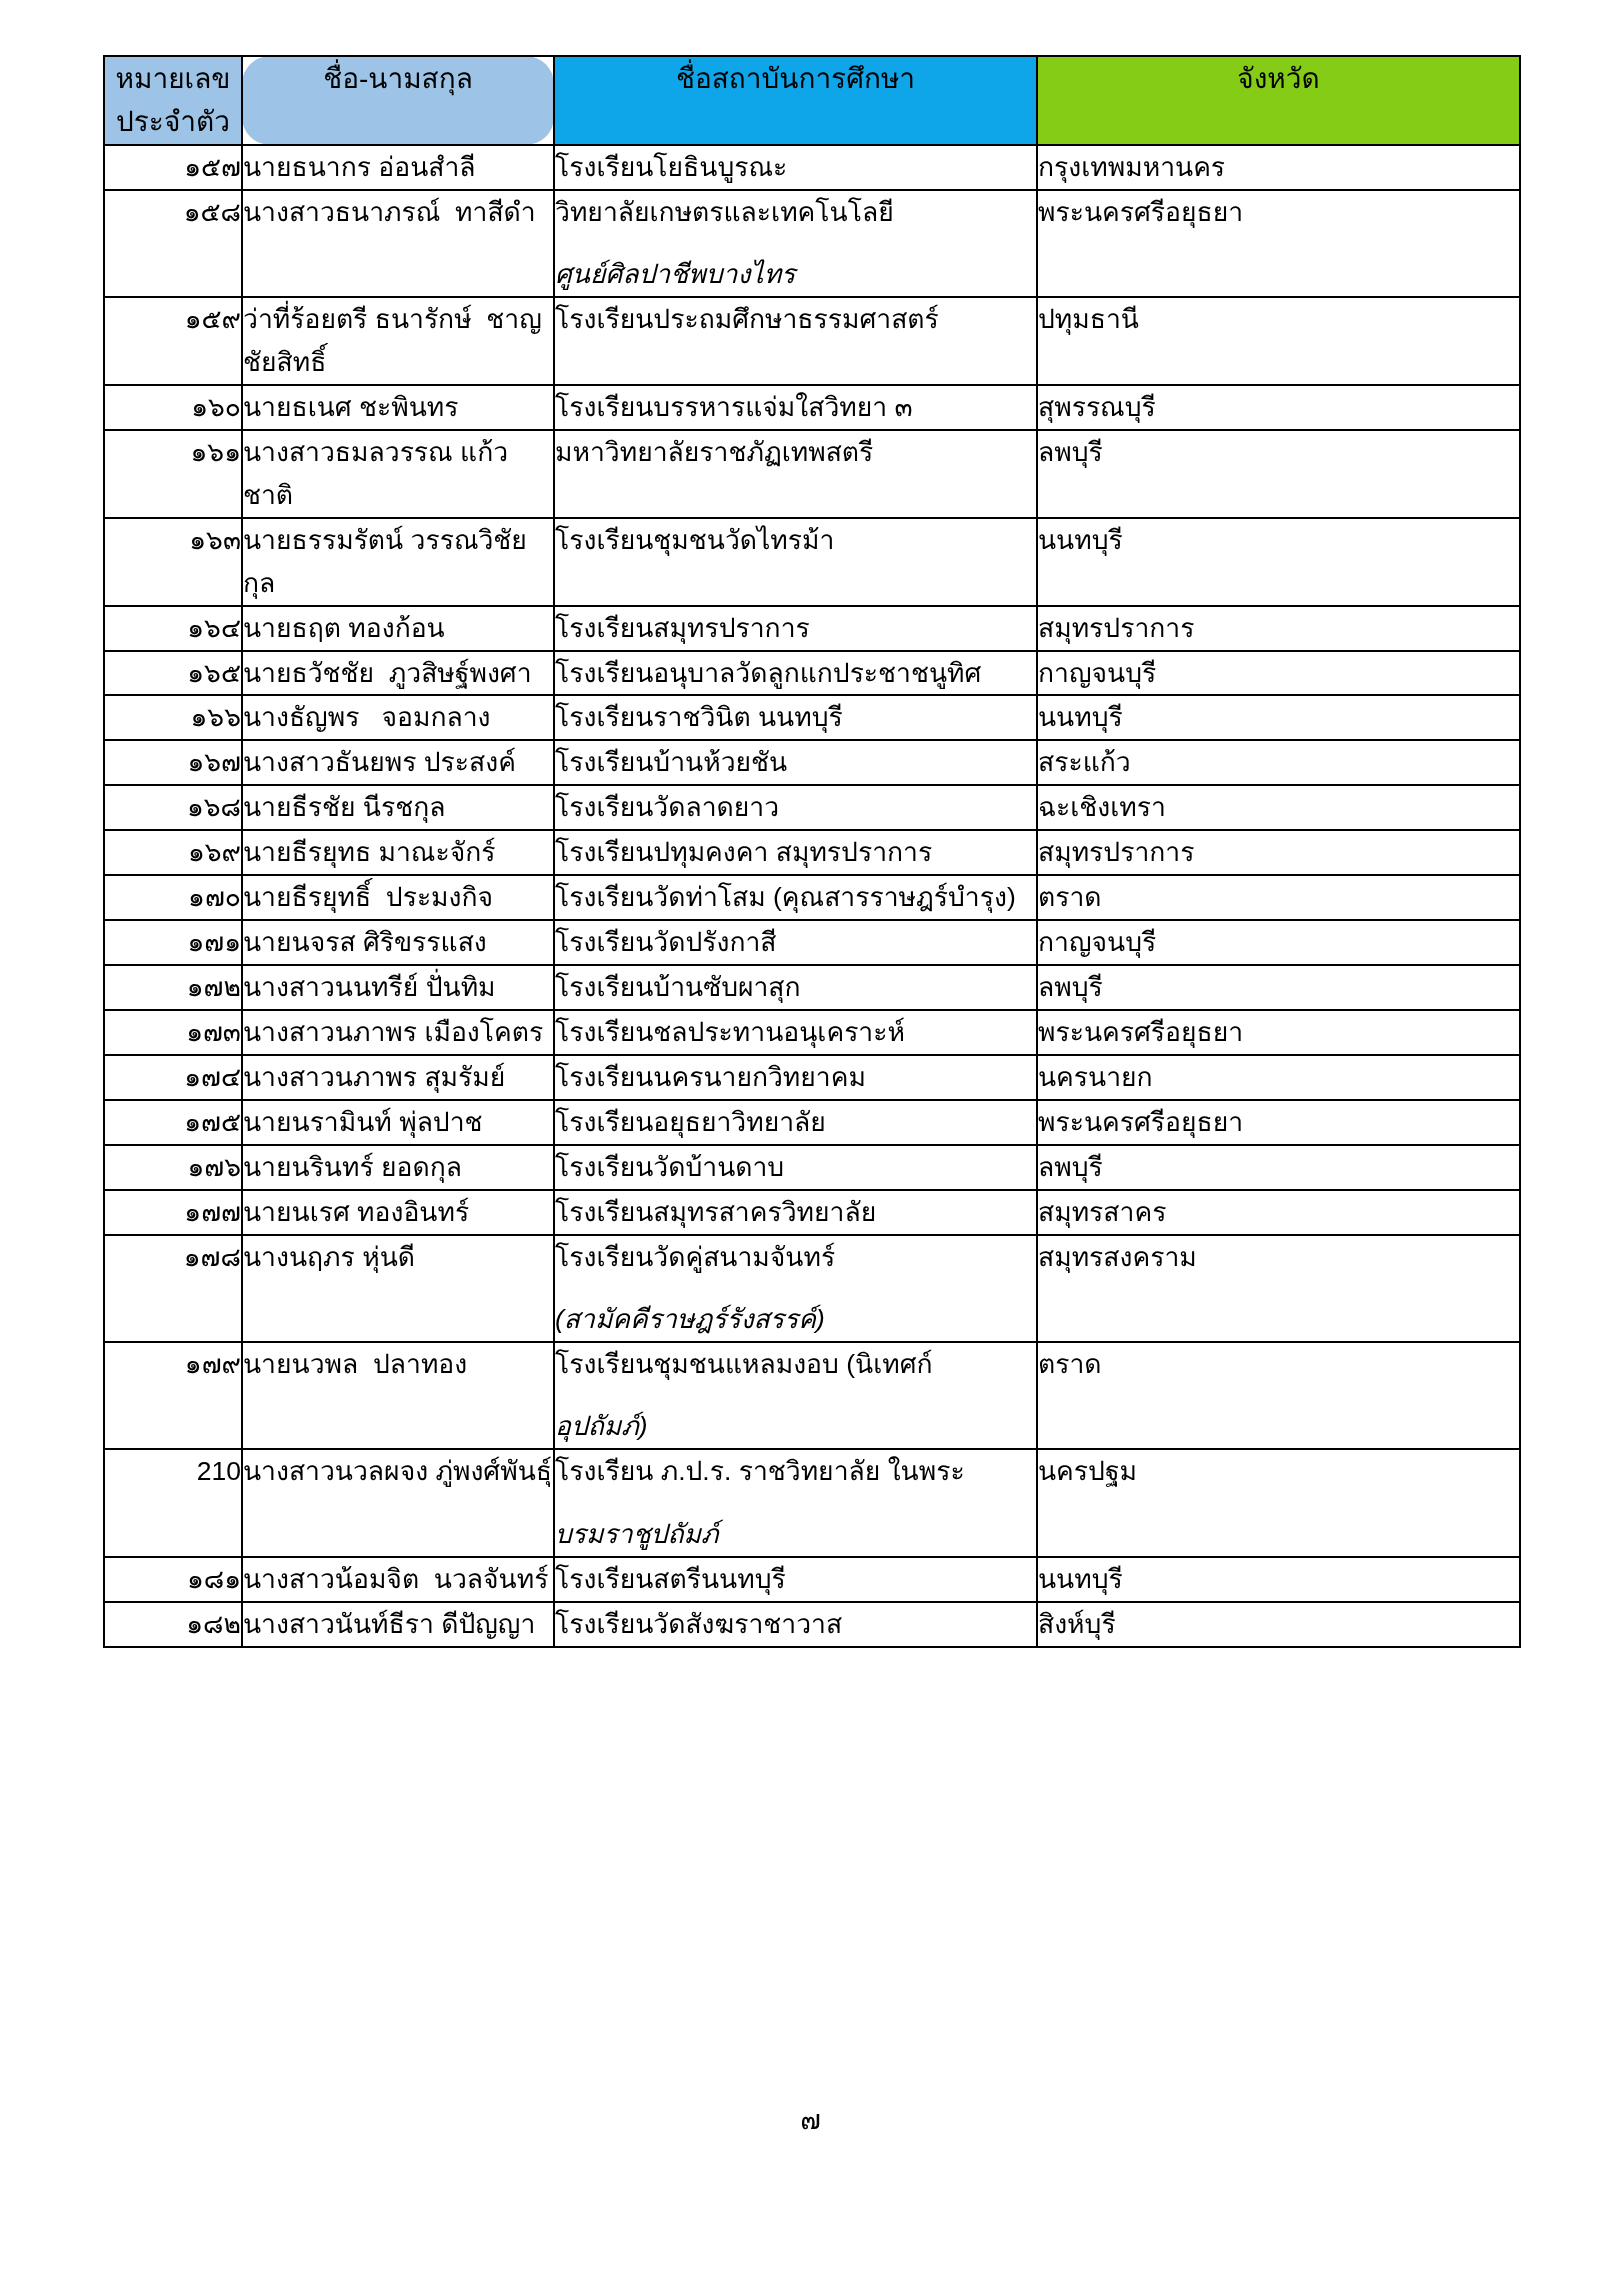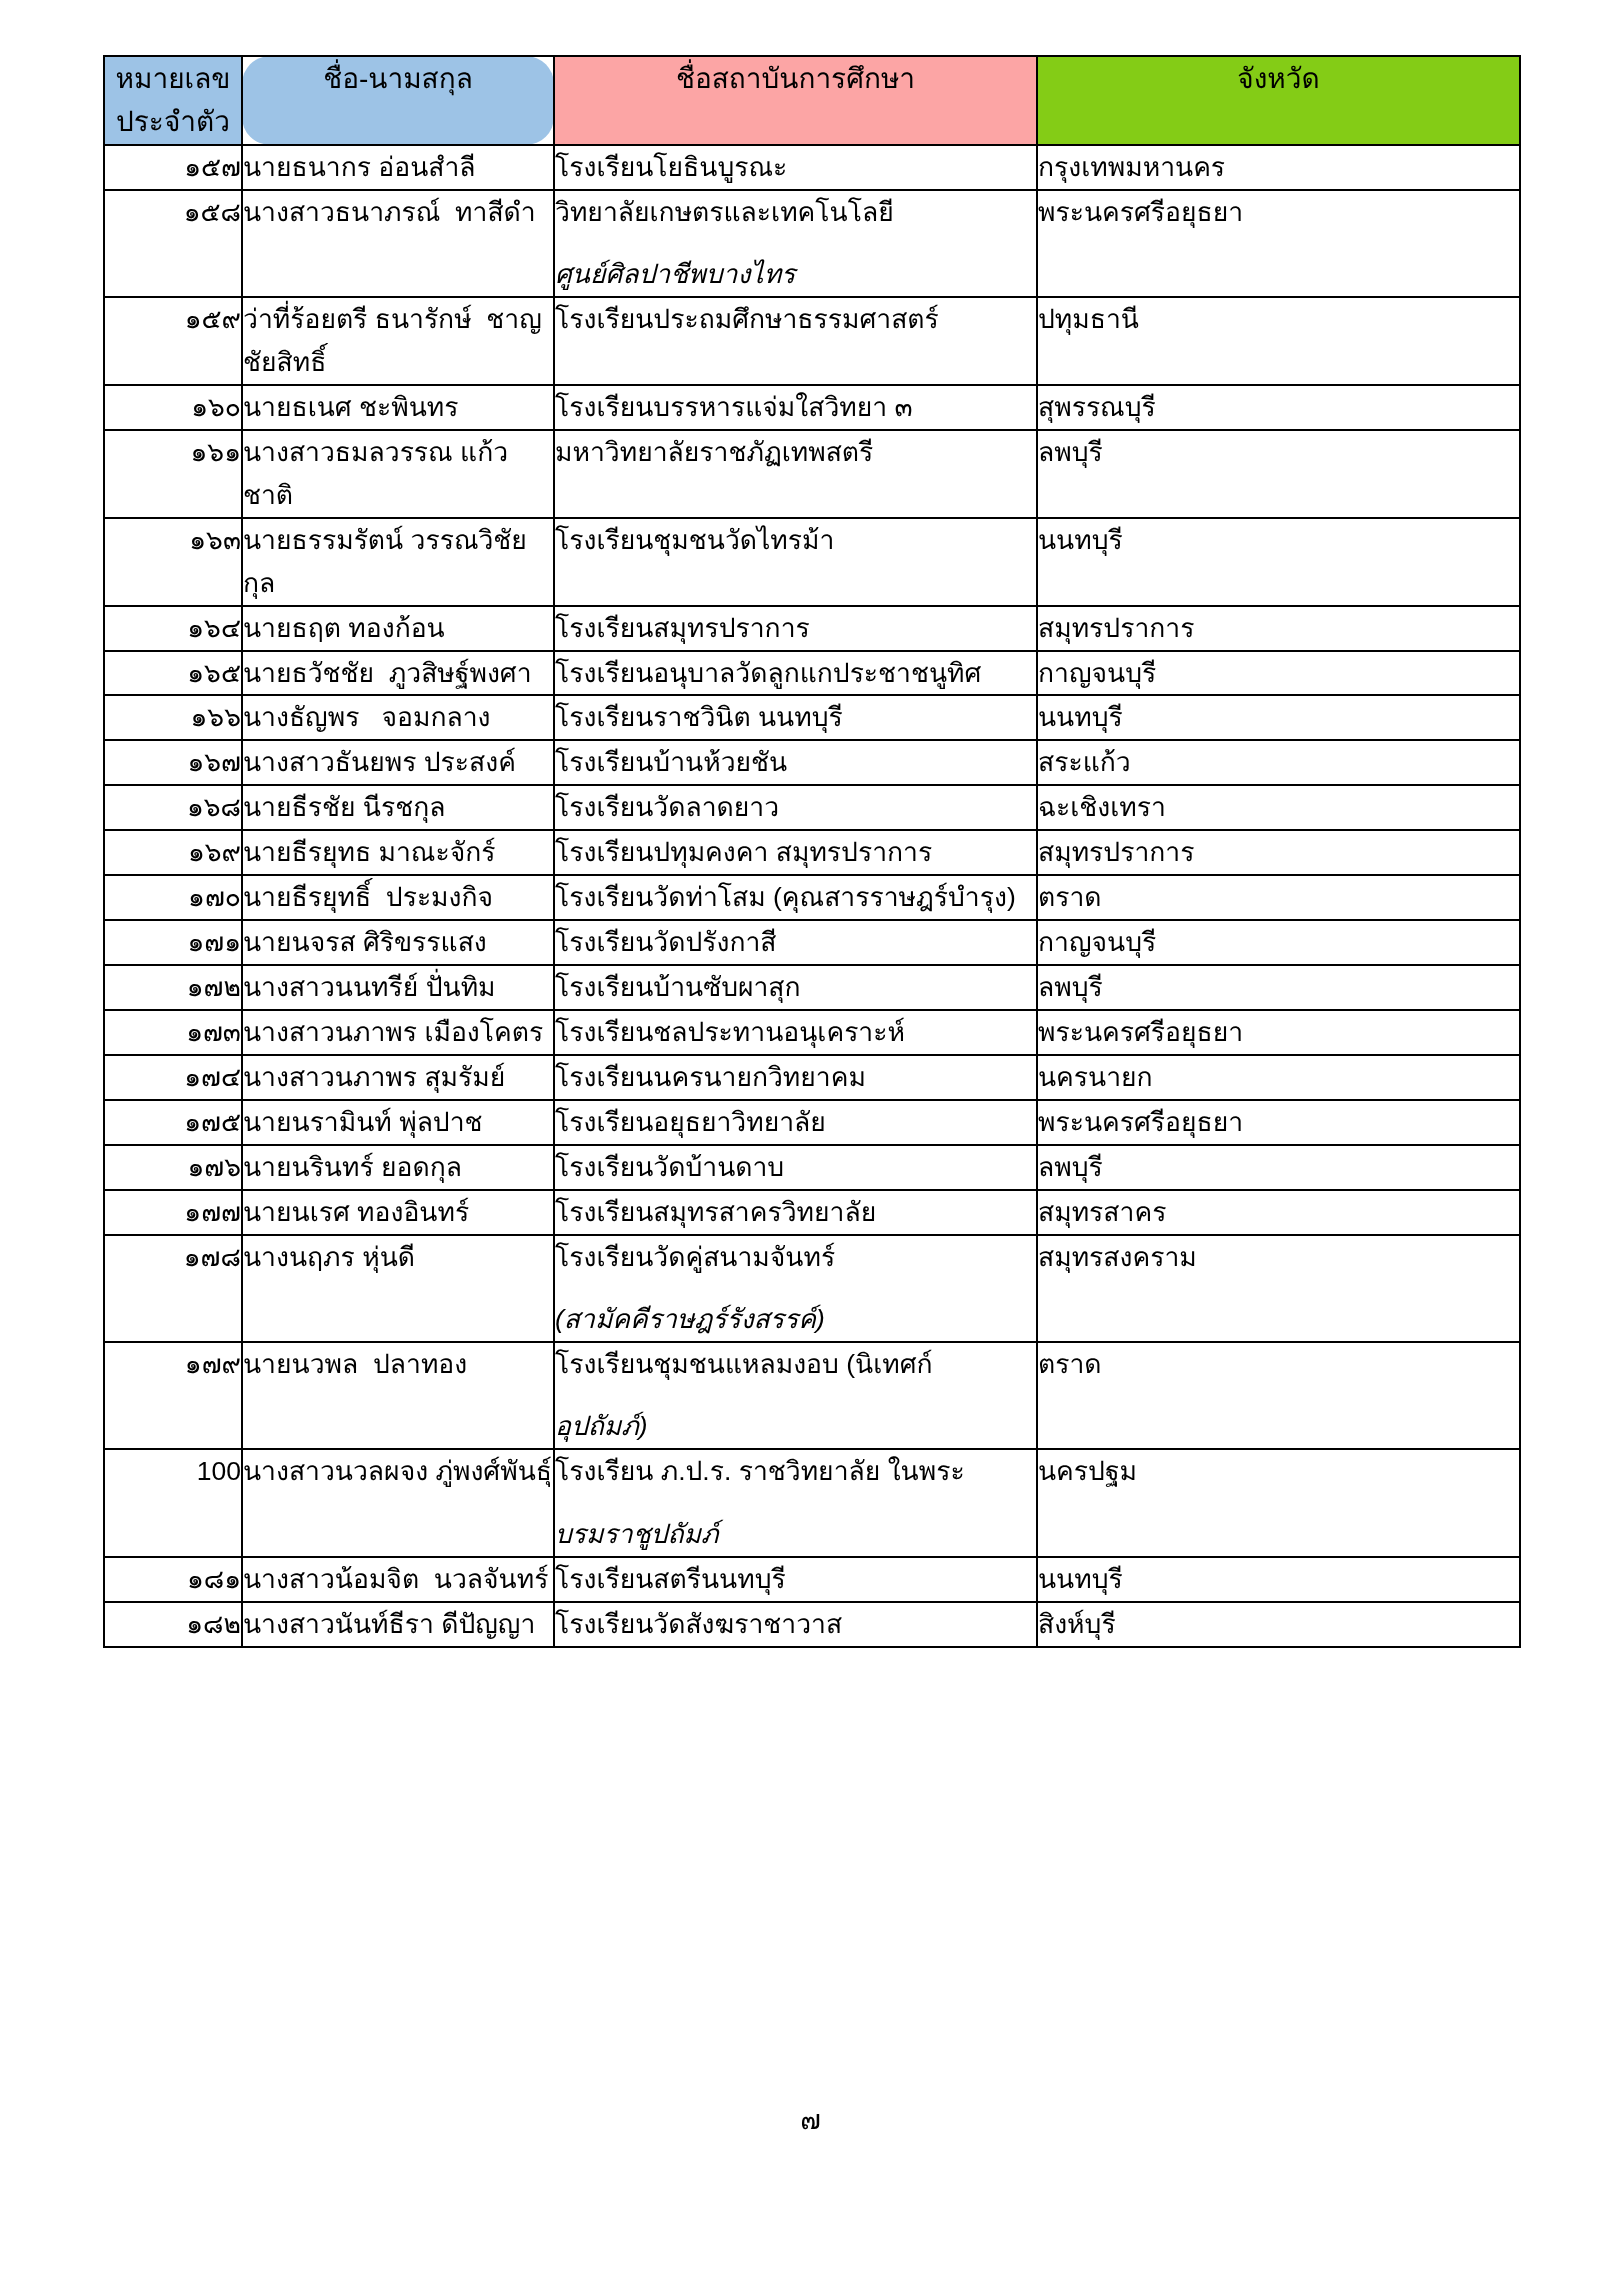--- a/index.html
+++ b/index.html
@@ -93,21 +93,21 @@
     </colgroup>
     <thead>
       <tr>
         <th style="background: rgb(157, 195, 230);">
           <span class="hdr-line">หมายเลข</span>
           <span class="hdr-line">ประจำตัว</span>
         </th>
         <th style="background: rgb(157, 195, 230); border-radius: 28px;">
           <span class="hdr-line">ชื่อ-นามสกุล</span>
         </th>
-        <th style="background: #fca5a5;">
+        <th style="background: #0ea5e9;">
           <span class="hdr-line">ชื่อสถาบันการศึกษา</span>
         </th>
         <th style="background: #84cc16;">
           <span class="hdr-line">จังหวัด</span>
         </th>
       </tr>
     </thead>
     <tbody id="roster-body">
         <tr>
           <td class="cell-id">
@@ -415,21 +415,21 @@
           <td class="cell-inst">
             <span class="line">โรงเรียนชุมชนแหลมงอบ (นิเทศก์</span>
             <span class="line second">อุปถัมภ์)</span>
           </td>
           <td class="cell-prov">
             <span class="line">ตราด</span>
           </td>
         </tr>
         <tr>
           <td class="cell-id">
-            <span class="line">100</span>
+            <span class="line">210</span>
           </td>
           <td class="cell-name">
             <span class="line">นางสาวนวลผจง ภู่พงศ์พันธุ์</span>
           </td>
           <td class="cell-inst">
             <span class="line">โรงเรียน ภ.ป.ร. ราชวิทยาลัย ในพระ</span>
             <span class="line second">บรมราชูปถัมภ์</span>
           </td>
           <td class="cell-prov">
             <span class="line">นครปฐม</span>

